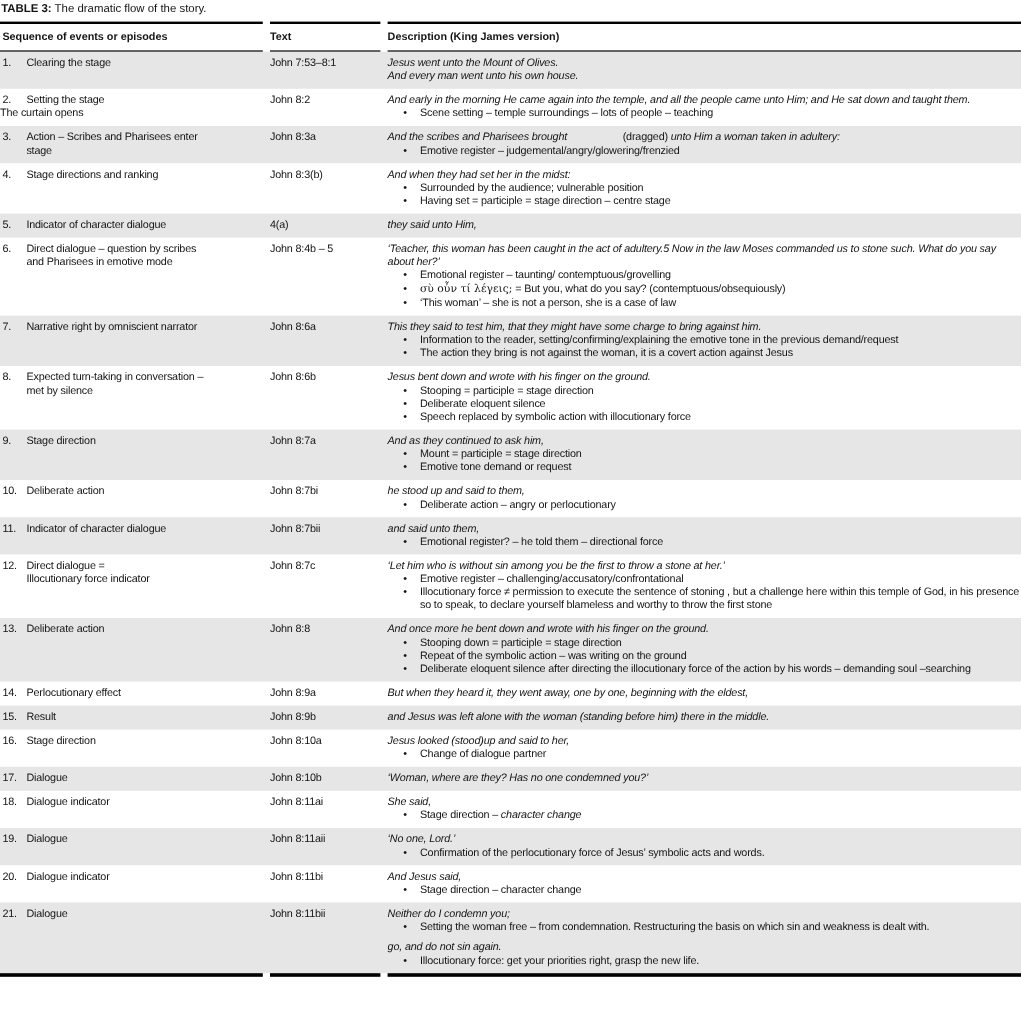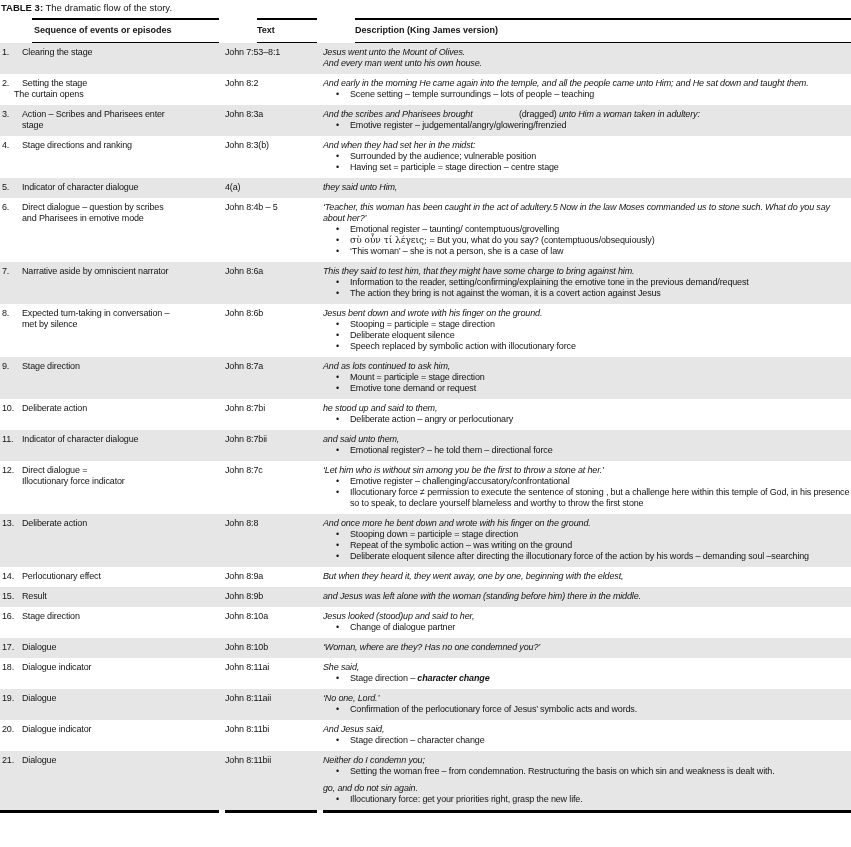--- a/index.html
+++ b/index.html
@@ -25,38 +25,37 @@
     column-gap: 6px;
   }
 
   .thead .cell {
     border-top: 2px solid #000;
     border-bottom: 1px solid #000;
     font-weight: bold;
     font-size: 9px;
     line-height: 11px;
     padding: 5px 0 6px 0;
-    margin-left: 32px;
   }
   .thead .cell.c1 { padding-left: 2px; }
 
   .tbody { font-size: 9px; line-height: 11px; letter-spacing: -0.15px; }
   .tbody .grid-row { padding: 4px 0 5px 0; }
   .tbody .grid-row.alt { background: var(--alt-bg, #e6e6e6); }
 
   .seq-main { display: flex; padding-left: 2px; }
   .row-num { width: 20px; flex: none; }
   .seq-title { white-space: pre-line; }
-  .seq-sub { padding-left: 0; margin-left: 14px; }
+  .seq-sub { padding-left: 0; }
 
   .desc-line.scripture { font-style: italic; }
   .desc-line.scripture .rm { font-style: normal; padding-left: 44px; }
   .desc-line.bullet { position: relative; padding-left: 27px; }
   .desc-line.bullet .marker { position: absolute; left: 13px; top: 0; }
-  .desc-line.bullet .it { font-style: italic; font-weight: bold; }
+  .desc-line.bullet .it { font-style: italic; }
   .gk { font-family: "DejaVu Serif", serif; letter-spacing: 0; }
   .gap-line { height: 6px; }
 
   .tfoot .cell { border-top: 3px solid #000; height: 0; }
 </style>
 </head>
 <body>
 
 <div class="page">
 
@@ -152,21 +151,21 @@
           <div class="desc-line scripture"><span>‘Teacher, this woman has been caught in the act of adultery.5 Now in the law Moses commanded us to stone such. What do you say about her?’</span></div>
           <div class="desc-line bullet"><span class="marker">•</span><span>Emotional register – taunting/ contemptuous/grovelling</span></div>
           <div class="desc-line bullet"><span class="marker">•</span><span class="gk">σὺ οὖν τί λέγεις;</span><span> = But you, what do you say? (contemptuous/obsequiously)</span></div>
           <div class="desc-line bullet"><span class="marker">•</span><span>‘This woman’ – she is not a person, she is a case of law</span></div>
         </div>
       </div>
       <div class="grid-row alt">
         <div class="cell seq-cell">
           <div class="seq-main">
             <span class="row-num">7.</span>
-            <span class="seq-title">Narrative aside by omniscient narrator</span>
+            <span class="seq-title">Narrative right by omniscient narrator</span>
           </div>
         </div>
         <div class="cell ref-cell">John 8:6a</div>
         <div class="cell desc-cell">
           <div class="desc-line scripture"><span>This they said to test him, that they might have some charge to bring against him.</span></div>
           <div class="desc-line bullet"><span class="marker">•</span><span>Information to the reader, setting/confirming/explaining the emotive tone in the previous demand/request</span></div>
           <div class="desc-line bullet"><span class="marker">•</span><span>The action they bring is not against the woman, it is a covert action against Jesus</span></div>
         </div>
       </div>
       <div class="grid-row">
@@ -187,21 +186,21 @@
       </div>
       <div class="grid-row alt">
         <div class="cell seq-cell">
           <div class="seq-main">
             <span class="row-num">9.</span>
             <span class="seq-title">Stage direction</span>
           </div>
         </div>
         <div class="cell ref-cell">John 8:7a</div>
         <div class="cell desc-cell">
-          <div class="desc-line scripture"><span>And as lots continued to ask him,</span></div>
+          <div class="desc-line scripture"><span>And as they continued to ask him,</span></div>
           <div class="desc-line bullet"><span class="marker">•</span><span>Mount = participle = stage direction</span></div>
           <div class="desc-line bullet"><span class="marker">•</span><span>Emotive tone demand or request</span></div>
         </div>
       </div>
       <div class="grid-row">
         <div class="cell seq-cell">
           <div class="seq-main">
             <span class="row-num">10.</span>
             <span class="seq-title">Deliberate action</span>
           </div>

